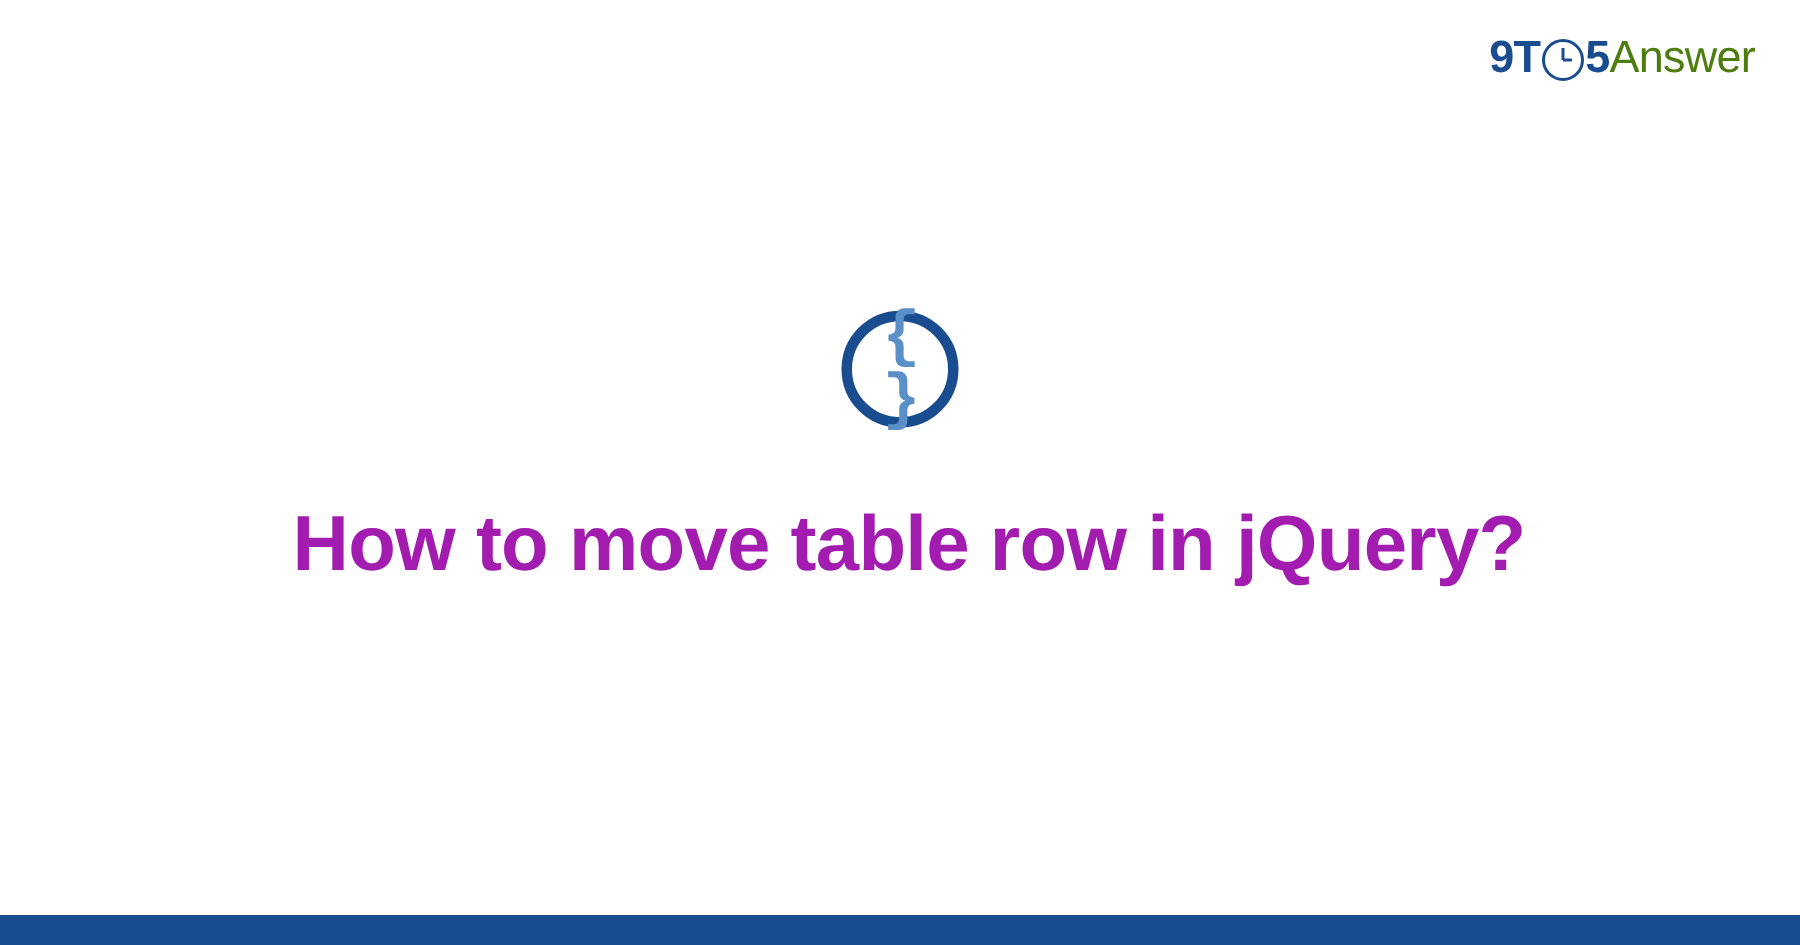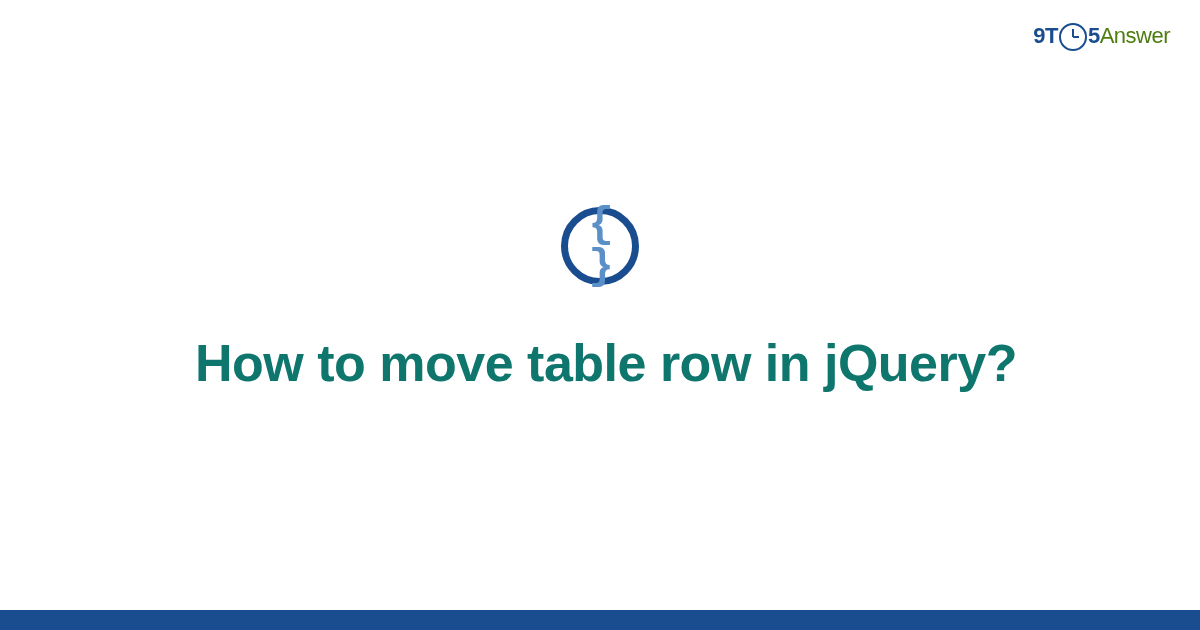--- a/index.html
+++ b/index.html
@@ -12,21 +12,21 @@
       height: 630px;
       background: #ffffff;
       font-family: Arial, Helvetica, sans-serif;
       position: relative;
       overflow: hidden;
     }
     .header-logo {
       position: absolute;
       top: 22px;
       right: 30px;
-      font-size: 22px;
+      font-size: 30px;
       font-weight: 600;
       letter-spacing: -0.5px;
       display: flex;
       align-items: center;
     }
     .logo-9t {
       color: #1a4d8f;
       font-weight: 700;
     }
     .logo-clock {
@@ -90,21 +90,21 @@
       font-size: 42px;
       font-weight: 700;
       color: #5a8fc7;
       letter-spacing: -2px;
       font-family: 'Courier New', monospace;
       line-height: 1;
     }
     .question-title {
       font-size: 52px;
       font-weight: 700;
-      color: #0f766e;
+      color: #a21caf;
       letter-spacing: -0.5px;
       padding-left: 12px;
     }
     .bottom-bar {
       position: absolute;
       bottom: 0;
       left: 0;
       width: 100%;
       height: 20px;
       background: #1a4d8f;

